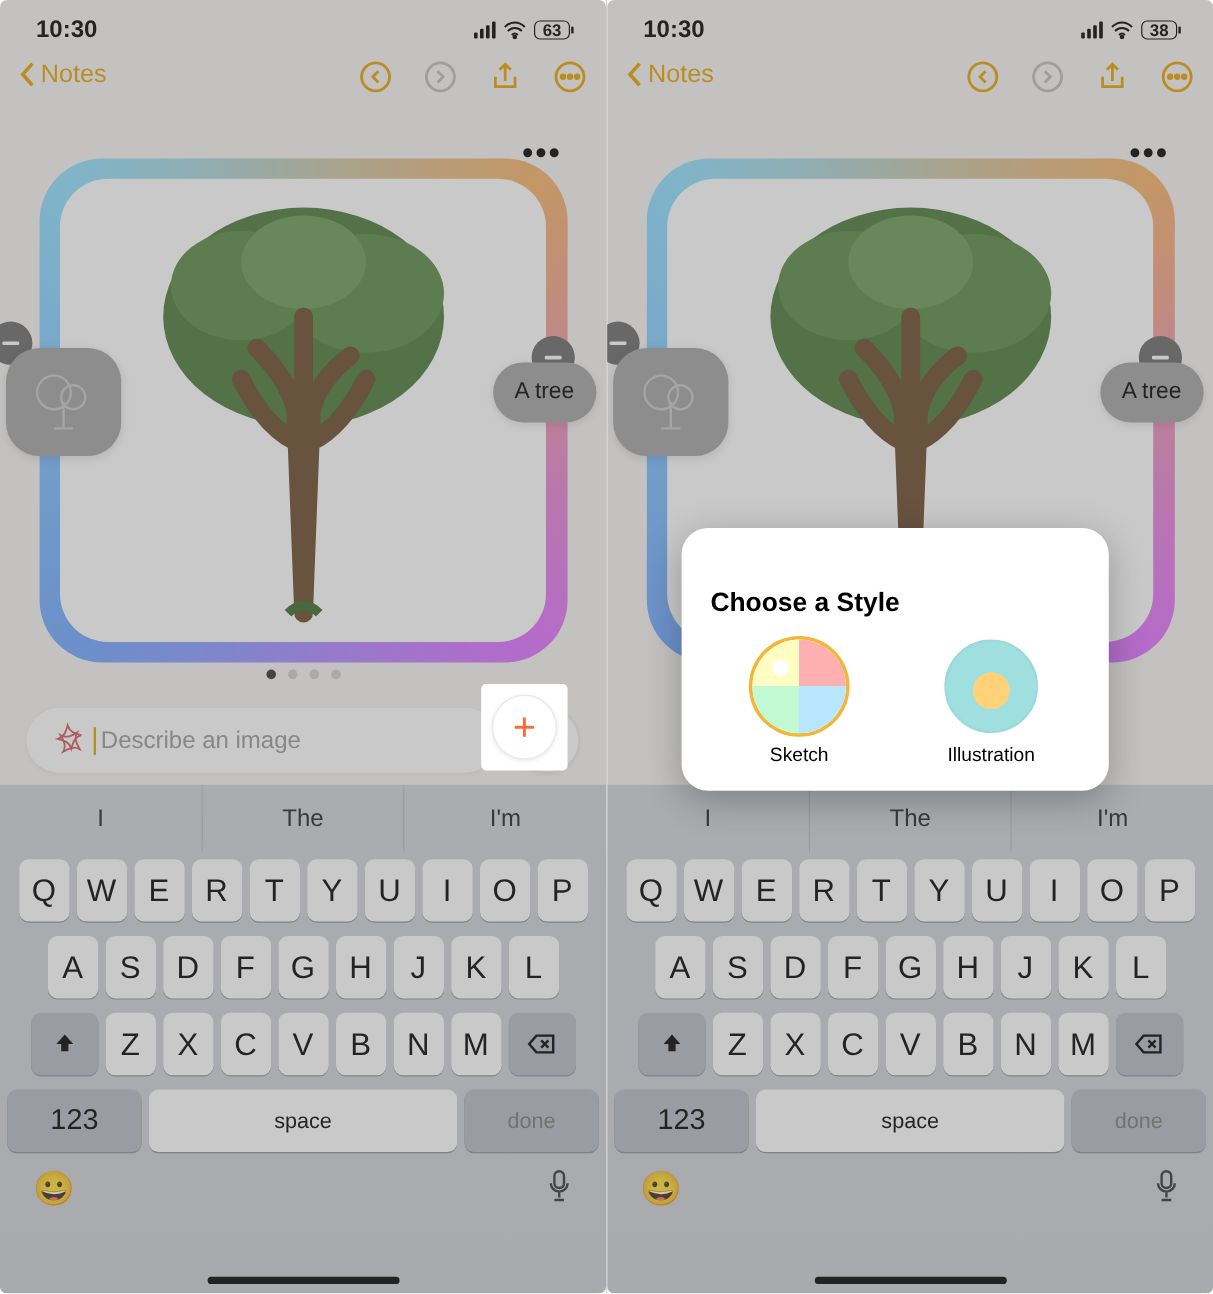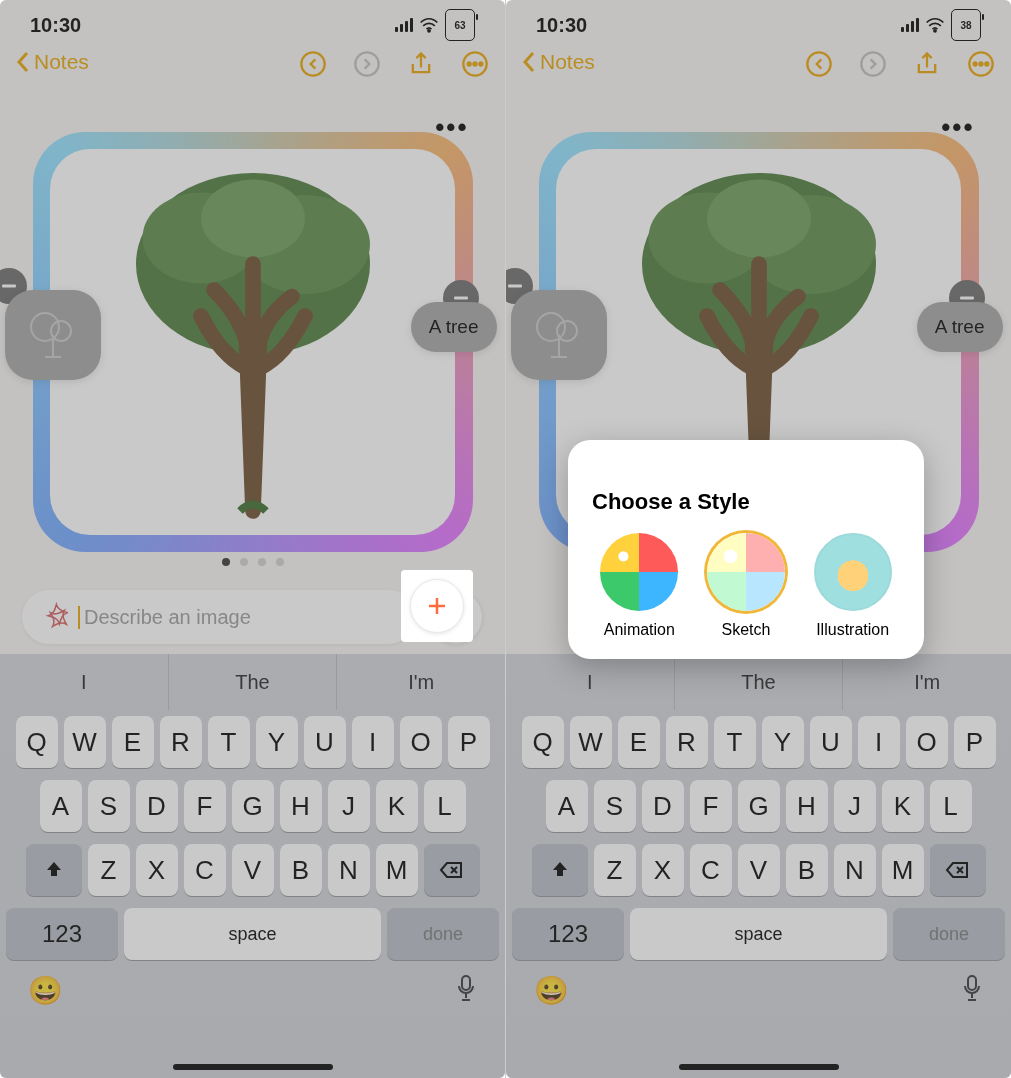--- a/index.html
+++ b/index.html
@@ -7,21 +7,21 @@
   .phone { width: 505px; height: 1078px; position: relative; background: #f7f5f2; border-radius: 6px; overflow: hidden; }
   .divider { width: 1px; background: #ccc; }
   .dim-overlay { position: absolute; inset: 0; background: rgba(100,100,100,0.35); pointer-events: none; z-index: 50; }
 
   
   .status { height: 50px; display: flex; align-items: center; justify-content: space-between; padding: 0 30px; font-weight: 600; font-size: 20px; }
   .status .icons { display: flex; align-items: center; gap: 6px; }
   .signal-bars { display: flex; gap: 2px; align-items: flex-end; height: 14px; }
   .signal-bars span { width: 3px; background: #000; border-radius: 1px; }
   .signal-bars span:nth-child(1){height:5px}.signal-bars span:nth-child(2){height:8px}.signal-bars span:nth-child(3){height:11px}.signal-bars span:nth-child(4){height:14px}
-  .battery { border: 1.5px solid #000; border-radius: 5px; width: 30px; height: 32px; position: relative; display: flex; align-items: center; justify-content: center; font-size: 10px; font-weight: 700; }
+  .battery { border: 1.5px solid #000; border-radius: 5px; width: 30px; height: 16px; position: relative; display: flex; align-items: center; justify-content: center; font-size: 14px; font-weight: 700; }
   .battery::after { content:''; position:absolute; right:-4px; top:4px; width:2px; height:6px; background:#000; border-radius:1px; }
 
   
   .nav { height: 46px; display: flex; align-items: flex-start; justify-content: space-between; padding: 0 16px; }
   .nav-back { color: #e7a400; font-size: 21px; display: flex; align-items: center; gap: 4px; }
   .nav-icons { display: flex; gap: 26px; align-items: center; }
   .nav-icons .ico { width: 28px; height: 28px; color: #e7a400; }
   .nav-icons .ico.disabled { color: #bdbdbd; }
 
   
@@ -348,24 +348,20 @@
       </div>
     <div class="chip label">
         <span>A tree</span>
       </div>
   </div>
 
   <div class="popover">
     <h3>Choose a Style</h3>
     <div class="styles">
       <div class="style-opt">
-        <div class="ball anim"></div>
-        <span>Animation</span>
-      </div>
-      <div class="style-opt">
         <div class="ball sket selected"></div>
         <span>Sketch</span>
       </div>
       <div class="style-opt">
         <div class="ball illu"></div>
         <span>Illustration</span>
       </div>
     </div>
   </div>
 

